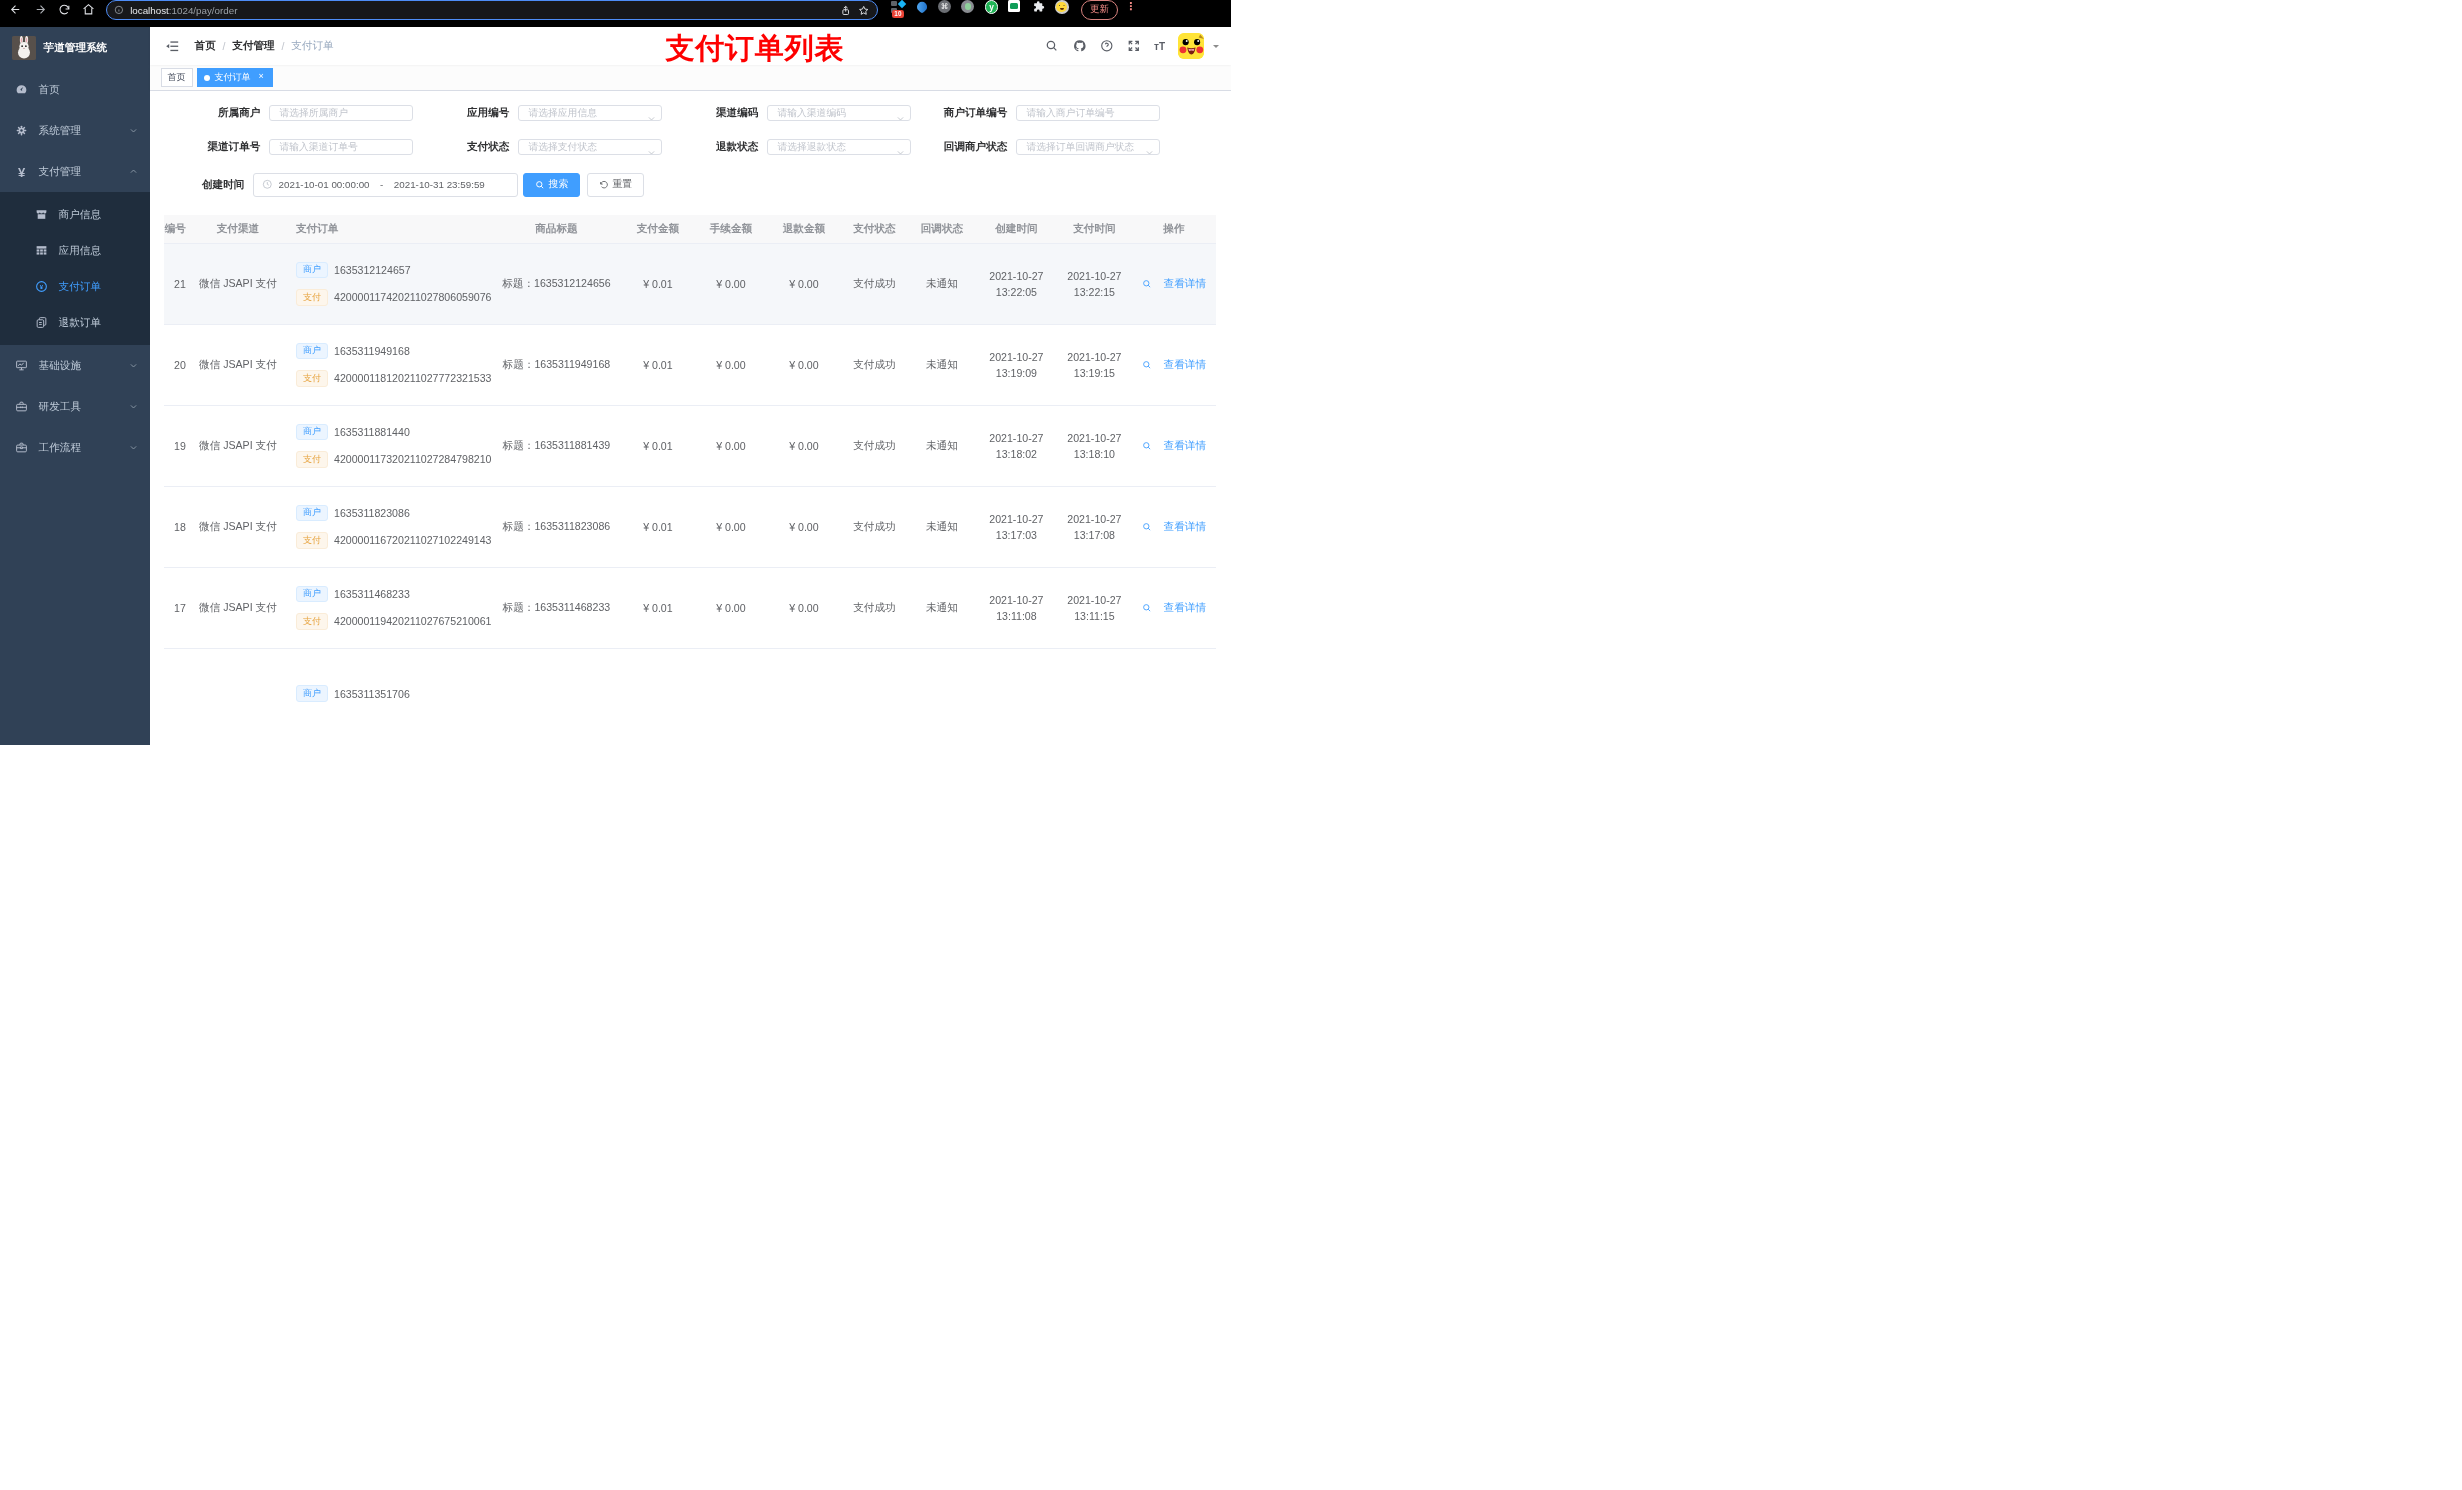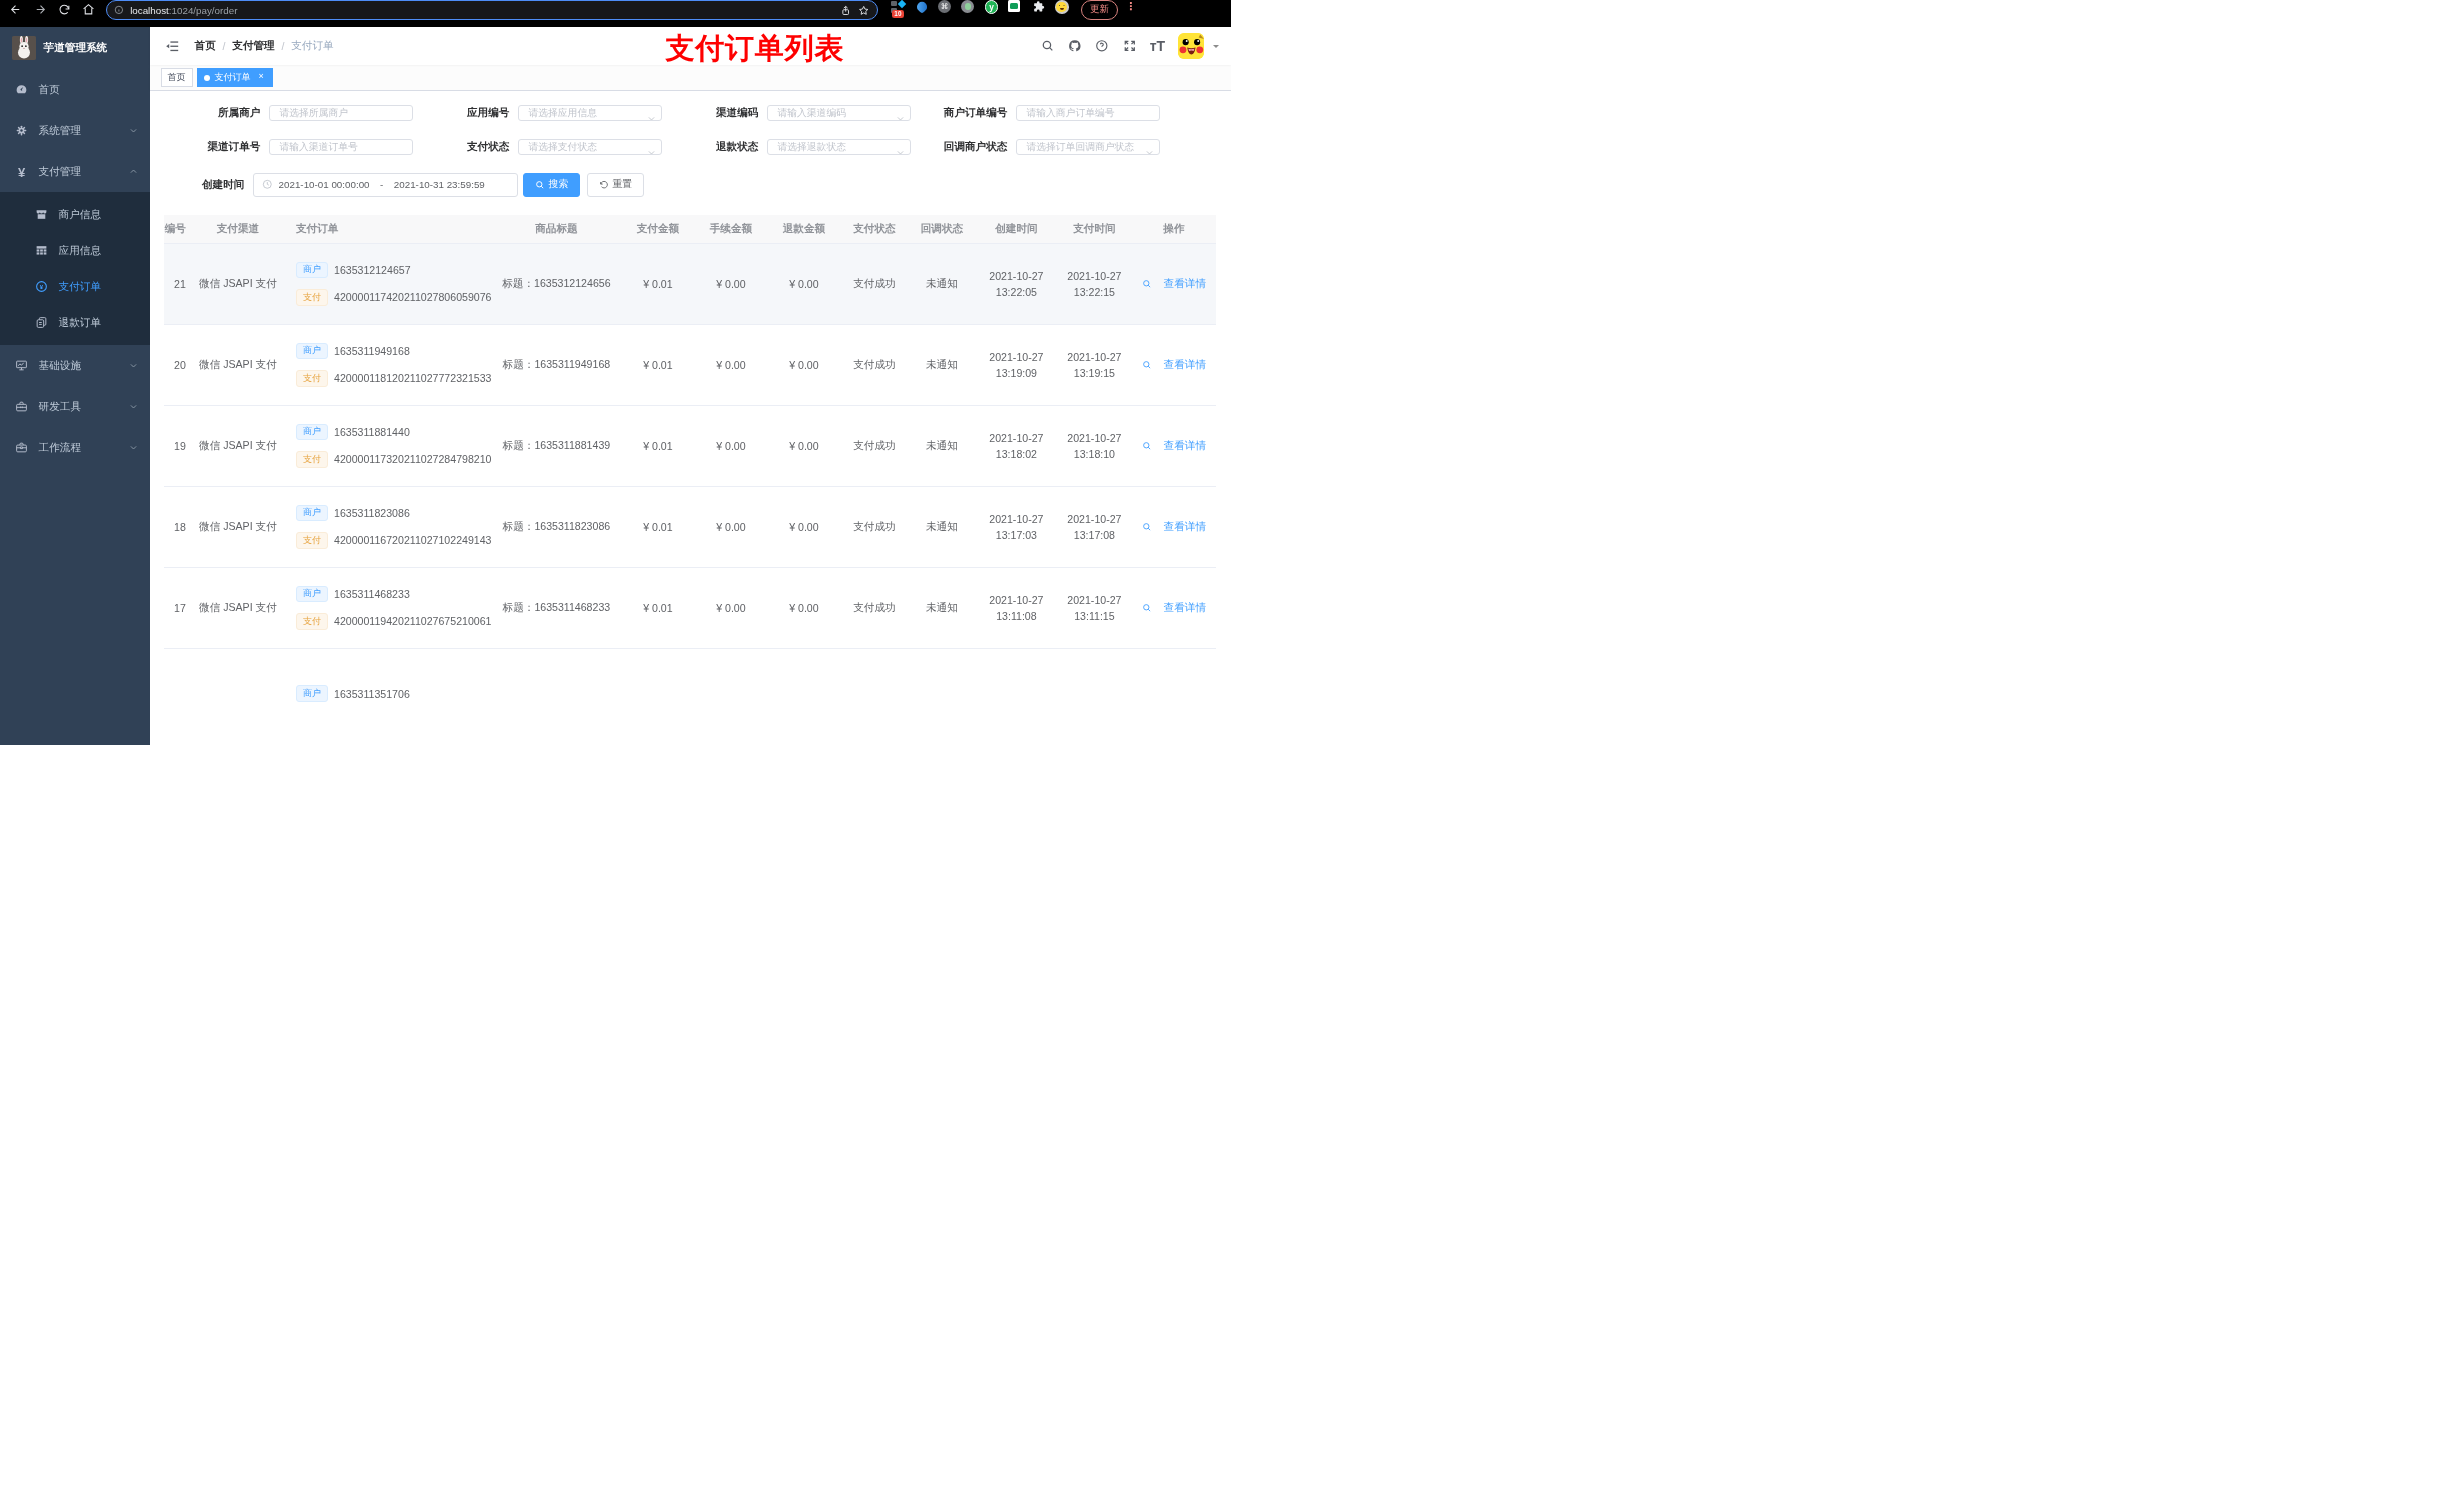--- a/index.html
+++ b/index.html
@@ -62,21 +62,21 @@
   .hamburger svg { width:14.4px; height:14.4px; }
   .crumbs { display:flex; align-items:center; gap:6.8px; margin-left:10.6px; font-size:10.6px; }
   .crumb { color:#303133; font-weight:600; cursor:pointer; }
   .crumb-sep { color:#c0c4cc; font-weight:400; }
   .crumb.last { color:#97a8be; font-weight:400; cursor:default; }
   .annotation { position:absolute; left:50%; transform:translateX(-14%); top:2.3px; font-size:29px; font-weight:700;
     color:#fe0000; letter-spacing:0.8px; white-space:nowrap; pointer-events:none; }
   .nav-right { margin-left:auto; display:flex; align-items:center; gap:3px; }
   .nav-ic { color:#5a5e66; padding:4.5px 5.3px; display:flex; cursor:pointer; }
   .nav-ic svg { width:13.6px; height:13.6px; }
-  .tsize { font-size:14px; font-weight:700; color:#5a5e66; padding:3px 5.3px; }
+  .tsize { font-size:10px; font-weight:700; color:#5a5e66; padding:3px 5.3px; }
   .avatar { width:26px; height:26px; border-radius:6px; background:#ffe438; position:relative; overflow:hidden; margin-left:4.5px; }
   .caret { width:0; height:0; border:3.8px solid transparent; border-top-color:#8c8c8c; margin:4.5px 1.5px 0 6px; }
 
   
   .tagsbar { height:26px; background:#fcfcfc; border-bottom:0.8px solid #d8dce5; box-shadow:0 0.8px 2.3px rgba(0,0,0,.04);
     display:flex; align-items:center; padding-left:10.6px; gap:4.5px; }
   .tagv { height:19.7px; display:inline-flex; align-items:center; padding:0 6px; background:#fff; border:0.8px solid #d8dce5;
     color:#495060; font-size:9px; cursor:pointer; }
   .tagv.active { background:#409eff; border-color:#409eff; color:#fff; }
   .tagv .dot { width:6px; height:6px; border-radius:50%; background:#fff; margin-right:4.5px; }

